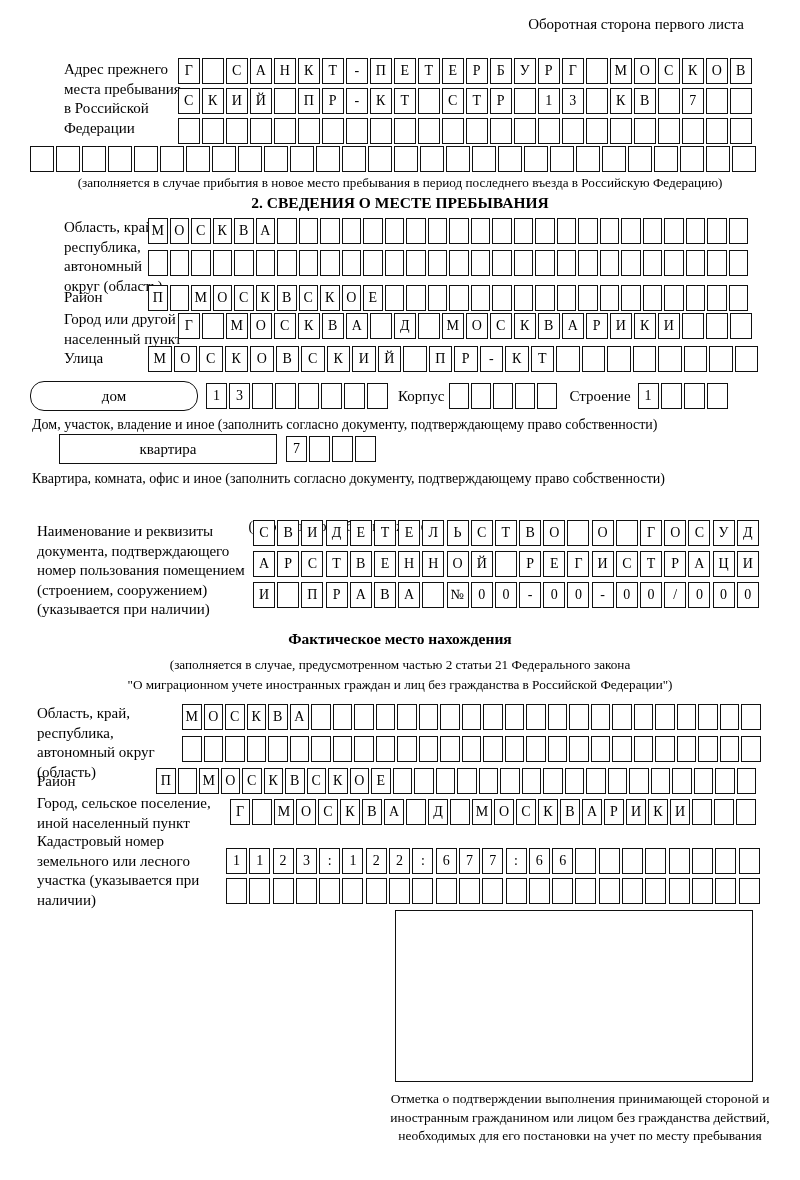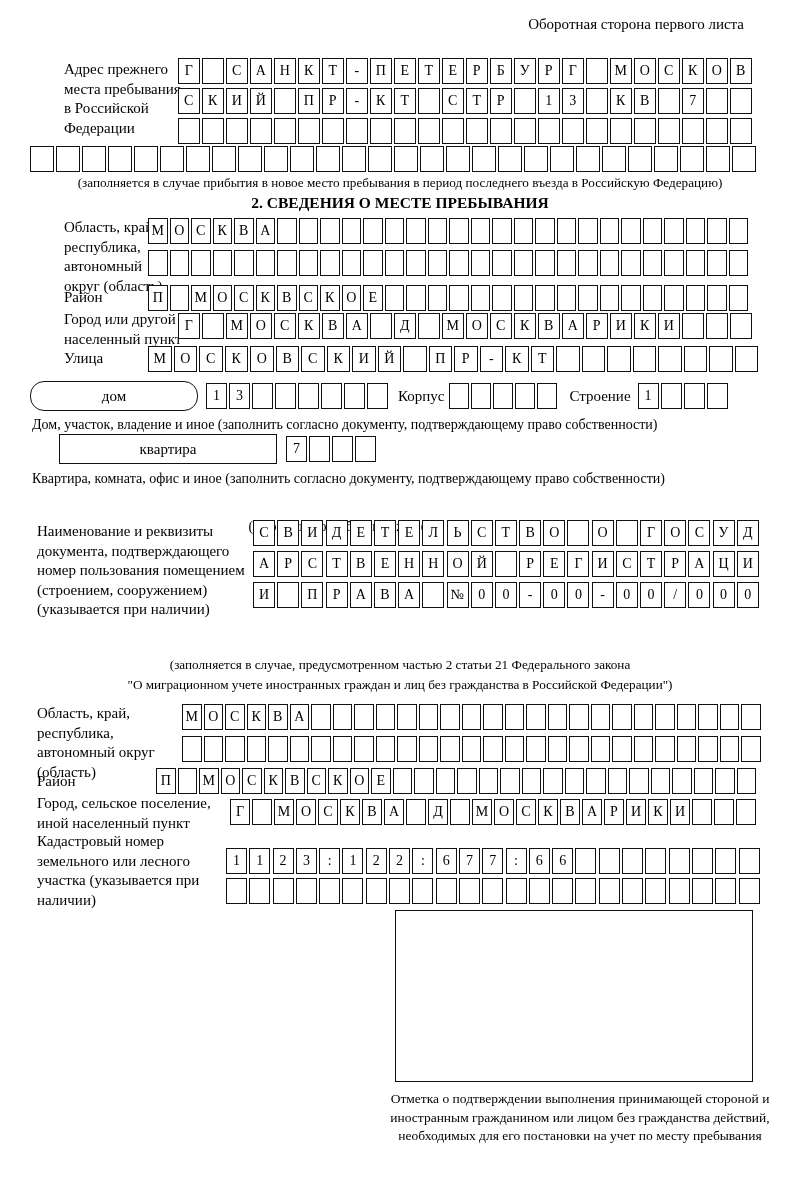--- a/index.html
+++ b/index.html
@@ -443,20 +443,21 @@
       <span class="cell">0</span>
       <span class="cell">-</span>
       <span class="cell">0</span>
       <span class="cell">0</span>
       <span class="cell">/</span>
       <span class="cell">0</span>
       <span class="cell">0</span>
       <span class="cell">0</span>
     </div>
 
+  <div id="factTitle" class="abs sec-title">Фактическое место нахождения</div>
   <div id="factCap1" class="abs caption">(заполняется в случае, предусмотренном частью 2 статьи 21 Федерального закона</div>
   <div id="factCap2" class="abs caption">"О миграционном учете иностранных граждан и лиц без гражданства в Российской Федерации")</div>
 
   <div id="reg2Lbl" class="abs label">Область, край, республика, автономный округ (область)</div>
   <div id="reg2R0" class="abs cellrow p215">
       <span class="cell">М</span>
       <span class="cell">О</span>
       <span class="cell">С</span>
       <span class="cell">К</span>
       <span class="cell">В</span>

